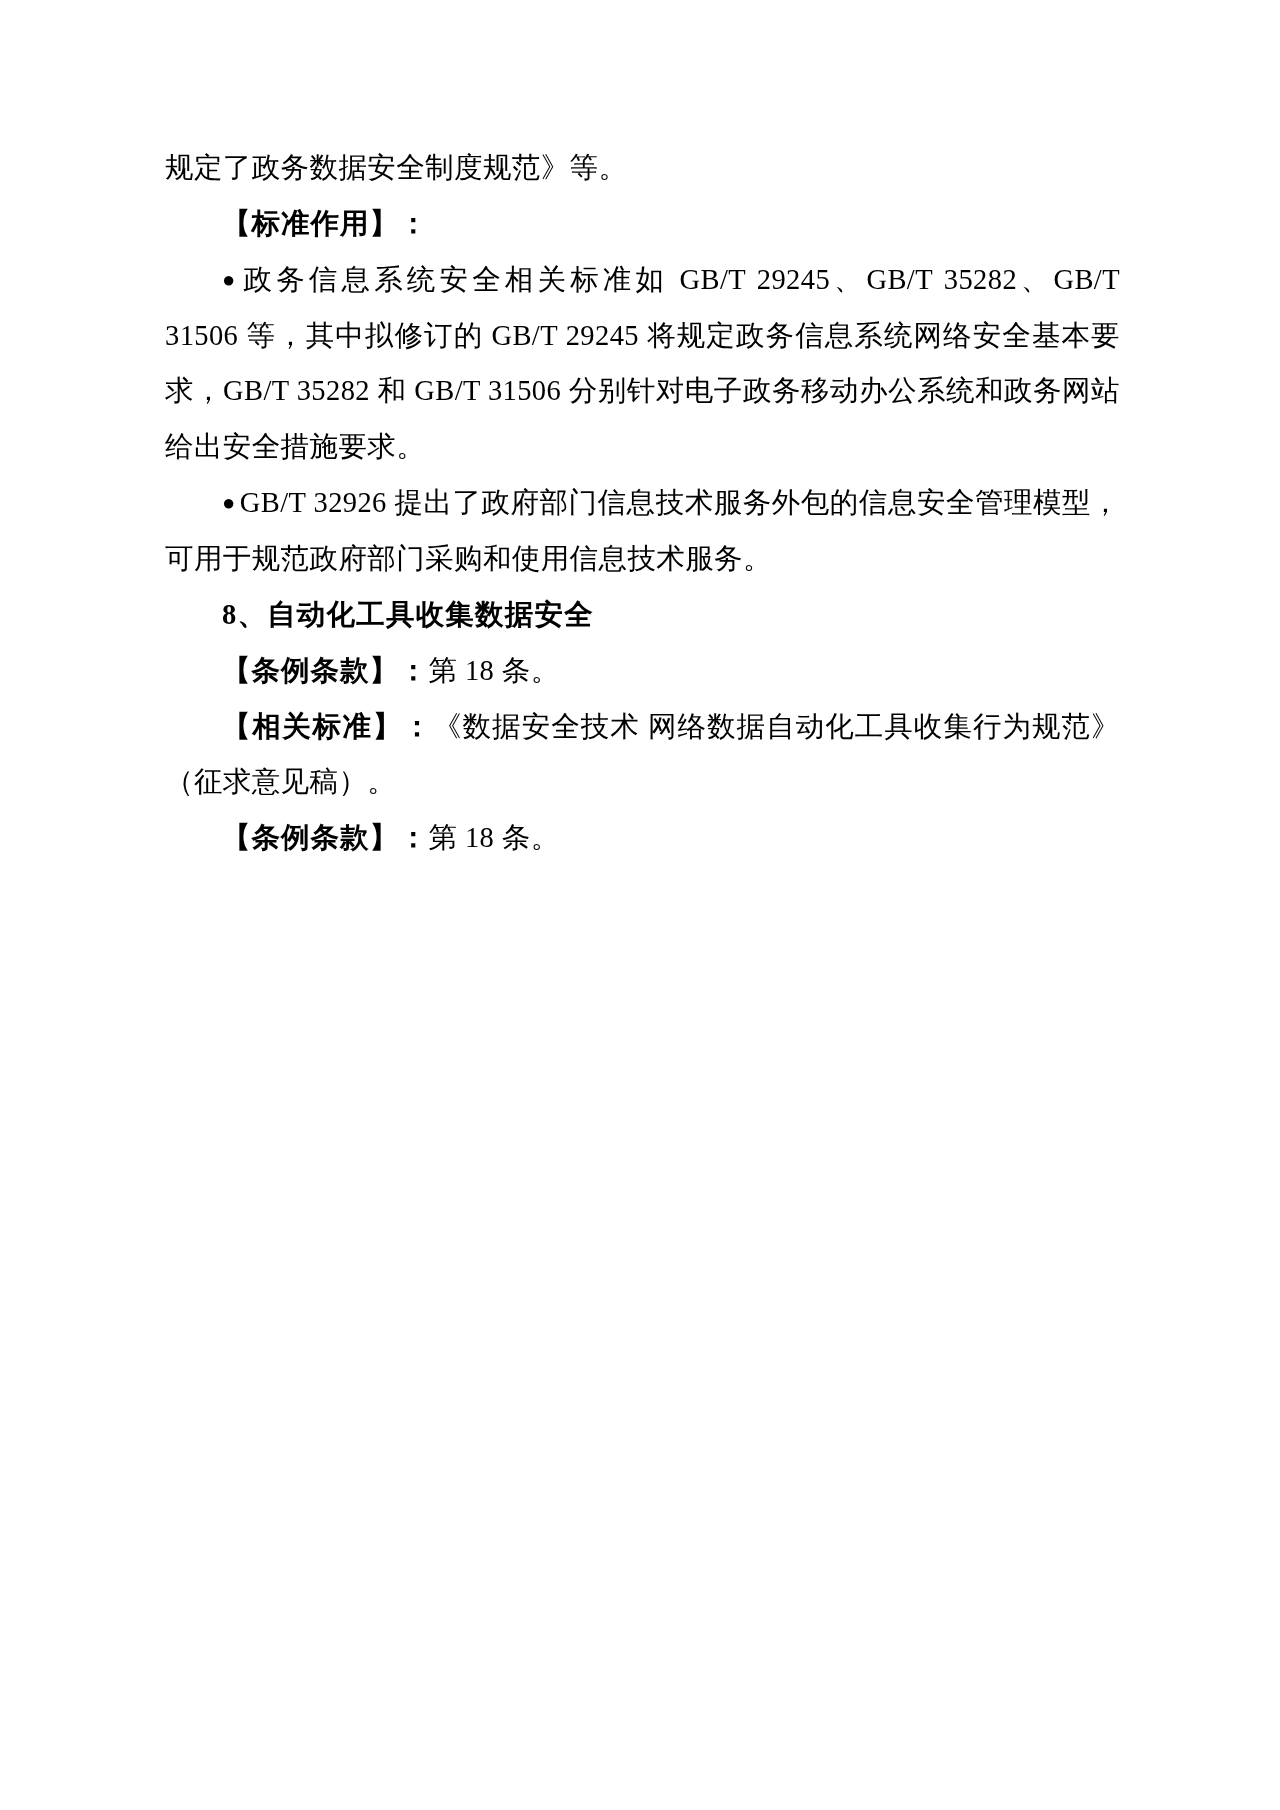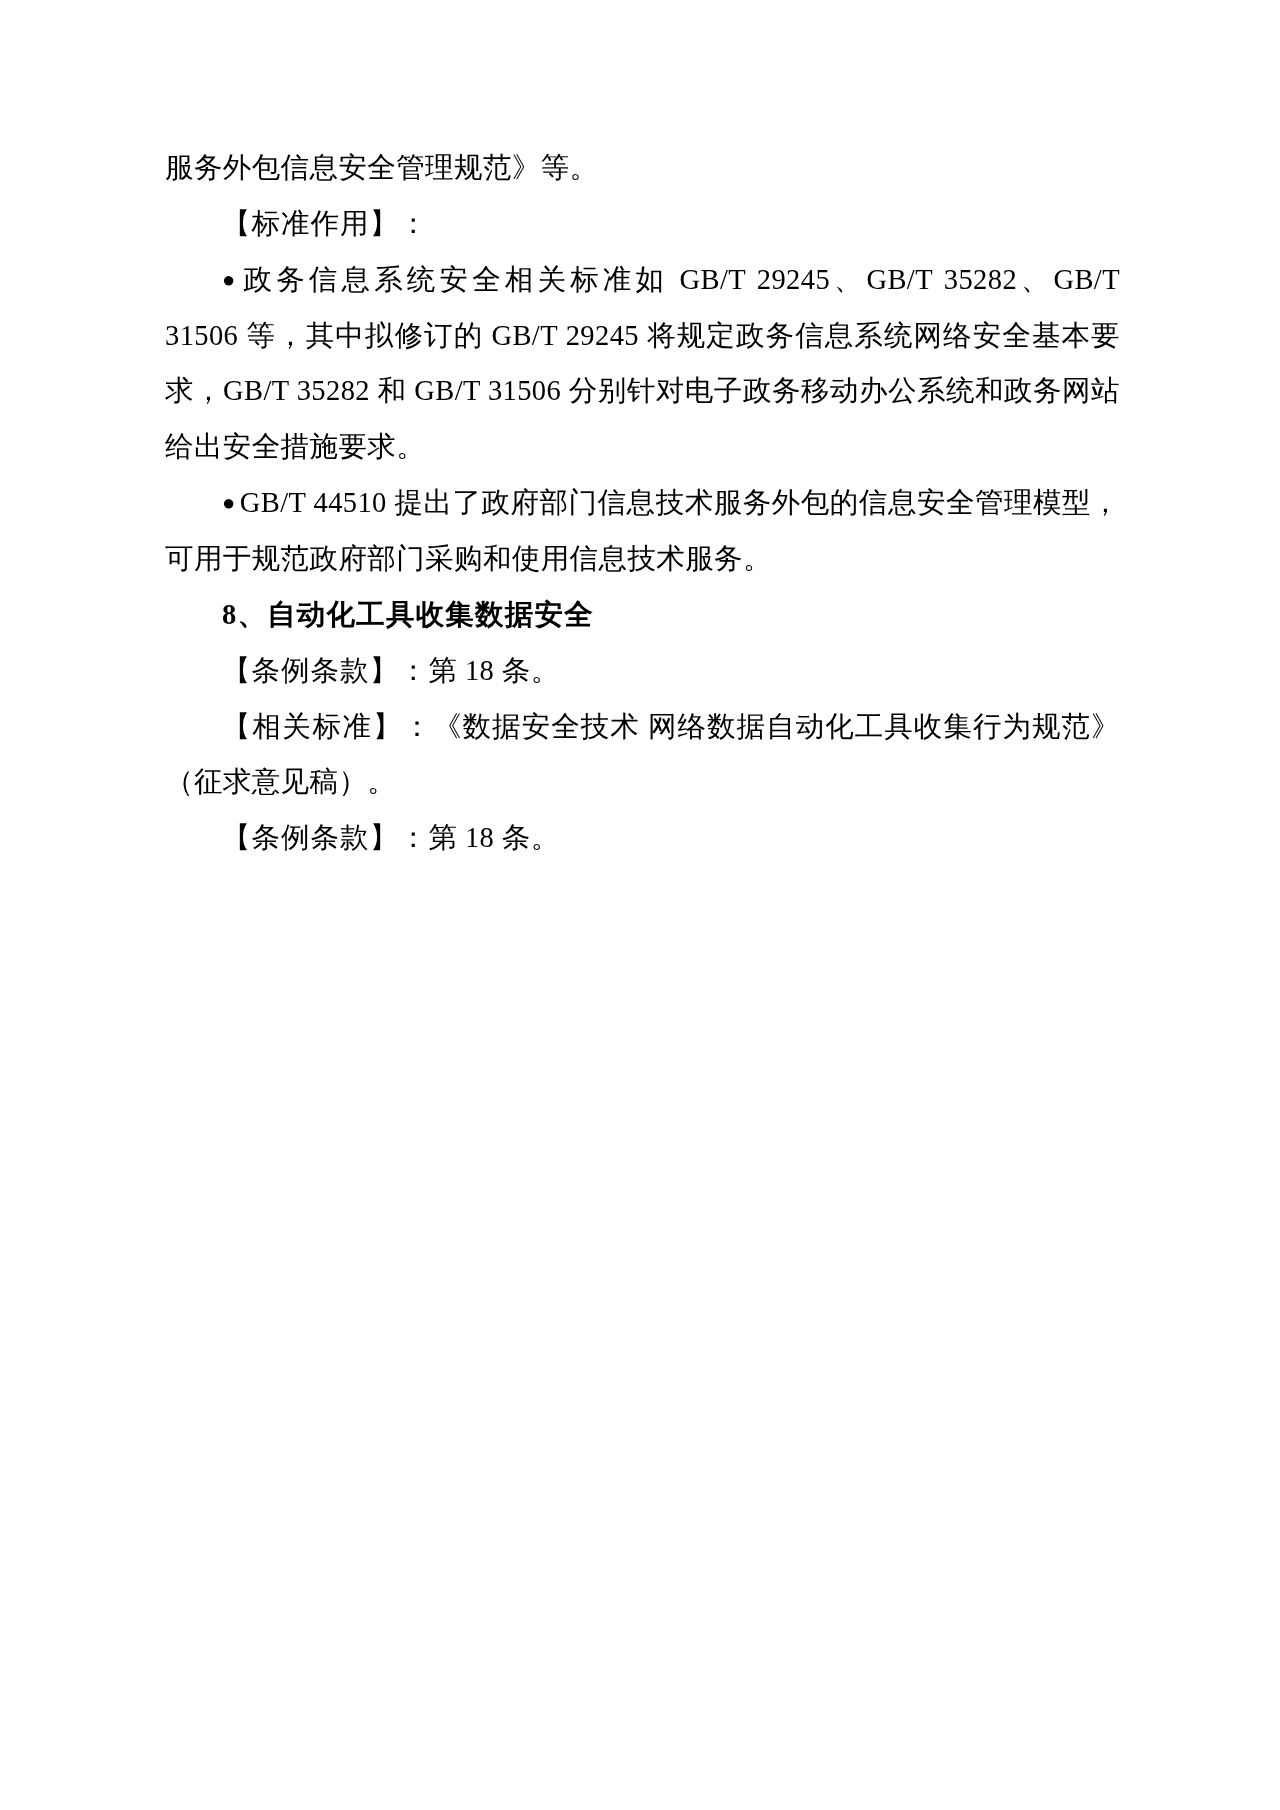--- a/index.html
+++ b/index.html
@@ -36,50 +36,50 @@
   }
   .bullet-para {
     text-indent: 2em;
   }
   .heading {
     text-indent: 2em;
     font-weight: bold;
     letter-spacing: 1.2px;
   }
   .label {
-    font-weight: normal;
+    font-weight: bold;
     letter-spacing: 1px;
   }
   .bullet {
     font-size: 22px;
     vertical-align: 2px;
     padding-right: 4px;
   }
 </style>
 </head>
 <body>
 
 <div class="page">
   <div class="doc-body">
 
     <p class="indent-none">
-      <span>服务外包信息安全管理规范》等。</span>
+      <span>规定了政务数据安全制度规范》等。</span>
     </p>
 
     <p class="indent">
       <span class="label">【标准作用】：</span>
     </p>
 
 
     <p class="bullet-para">
       <span class="bullet">●</span><span>政务信息系统安全相关标准如 GB/T 29245、GB/T 35282、GB/T 31506 等，其中拟修订的 GB/T 29245 将规定政务信息系统网络安全基本要求，GB/T 35282 和 GB/T 31506 分别针对电子政务移动办公系统和政务网站给出安全措施要求。</span>
     </p>
 
     <p class="bullet-para">
-      <span class="bullet">●</span><span>GB/T 44510 提出了政府部门信息技术服务外包的信息安全管理模型，可用于规范政府部门采购和使用信息技术服务。</span>
+      <span class="bullet">●</span><span>GB/T 32926 提出了政府部门信息技术服务外包的信息安全管理模型，可用于规范政府部门采购和使用信息技术服务。</span>
     </p>
 
     <p class="heading">
       <span>8、自动化工具收集数据安全</span>
     </p>
 
     <p class="indent">
       <span class="label">【条例条款】：</span><span>第 18 条。</span>
     </p>
 

